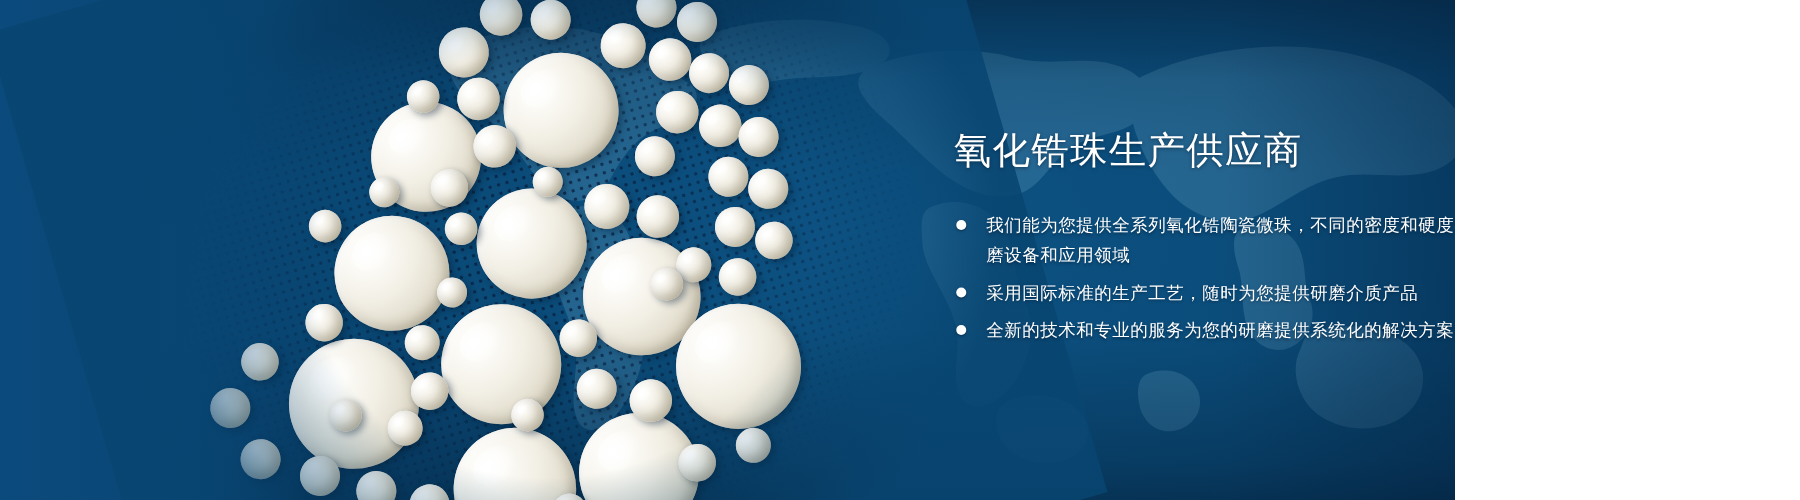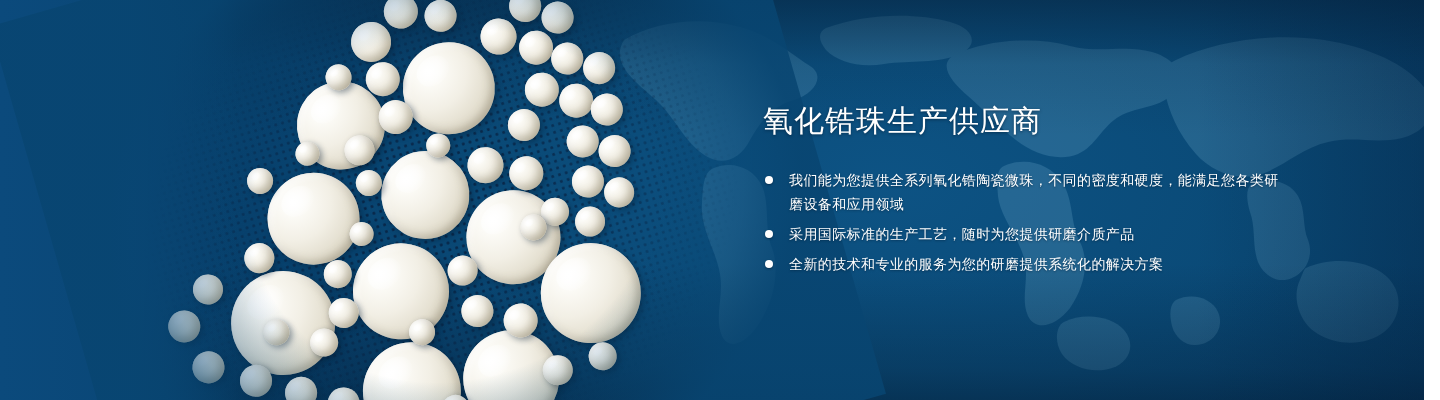--- a/index.html
+++ b/index.html
@@ -5,21 +5,21 @@
 <style>
   html, body {
     margin: 0;
     padding: 0;
     background: #ffffff;
   }
   * { box-sizing: border-box; }
 
   .banner {
     position: relative;
-    width: 1424px;
+    width: 1164px;
     height: 400px;
     overflow: hidden;
     font-family: "Liberation Sans", "DejaVu Sans", sans-serif;
     background: #4d7c0f;
   }
 
   
   .bg-base {
     position: absolute;
     inset: 0;

